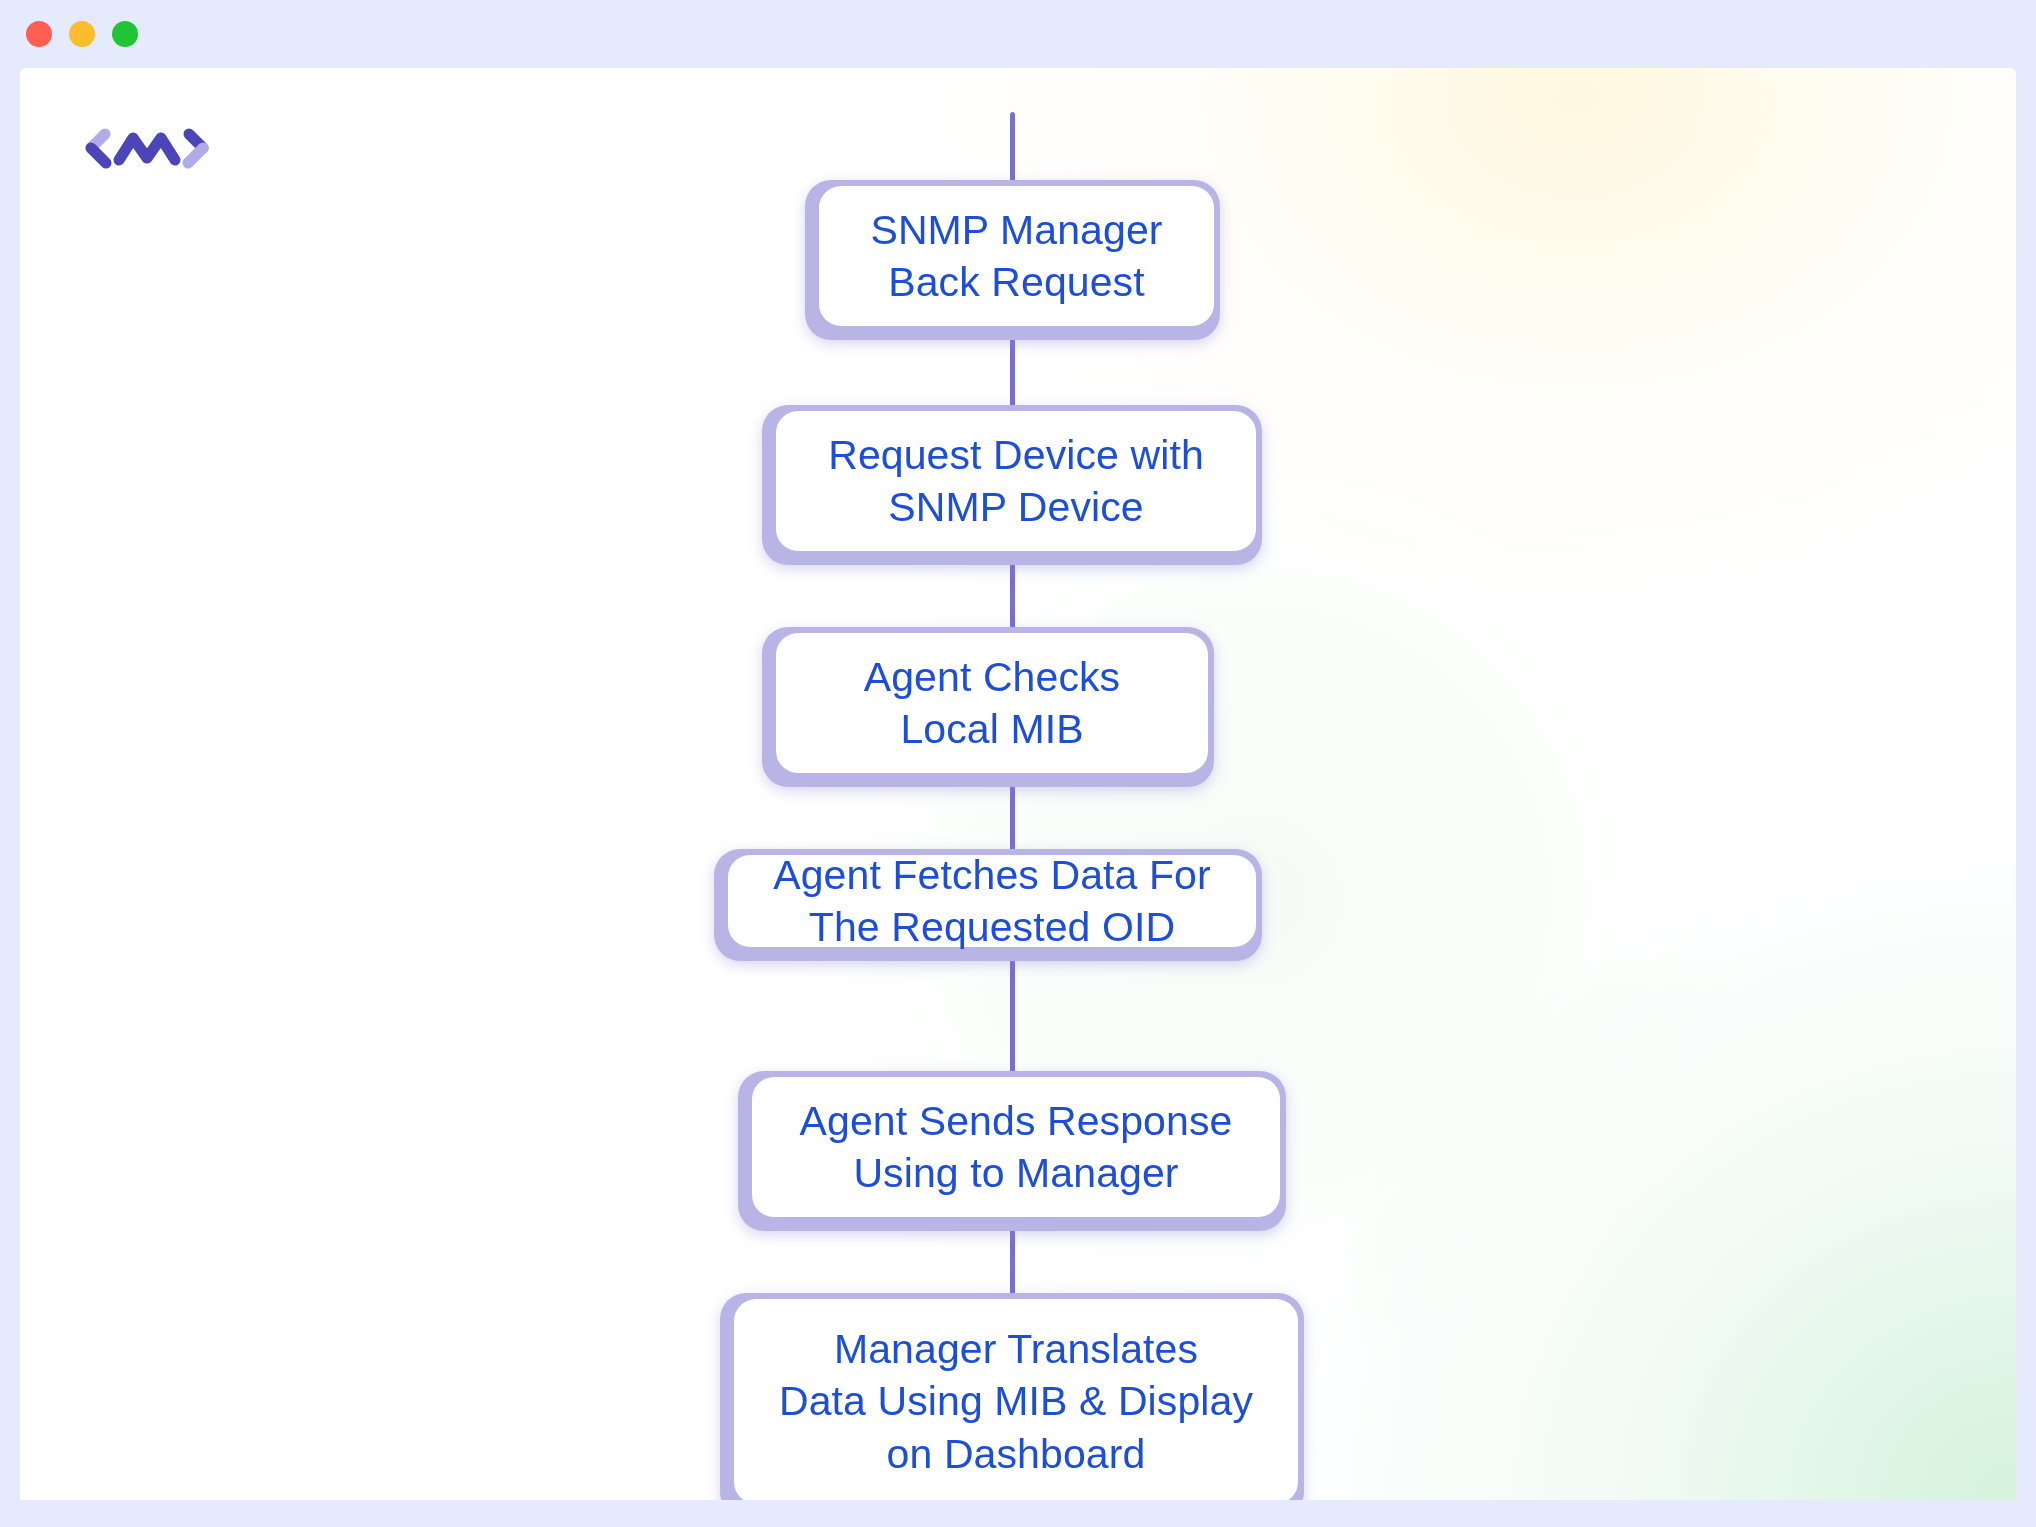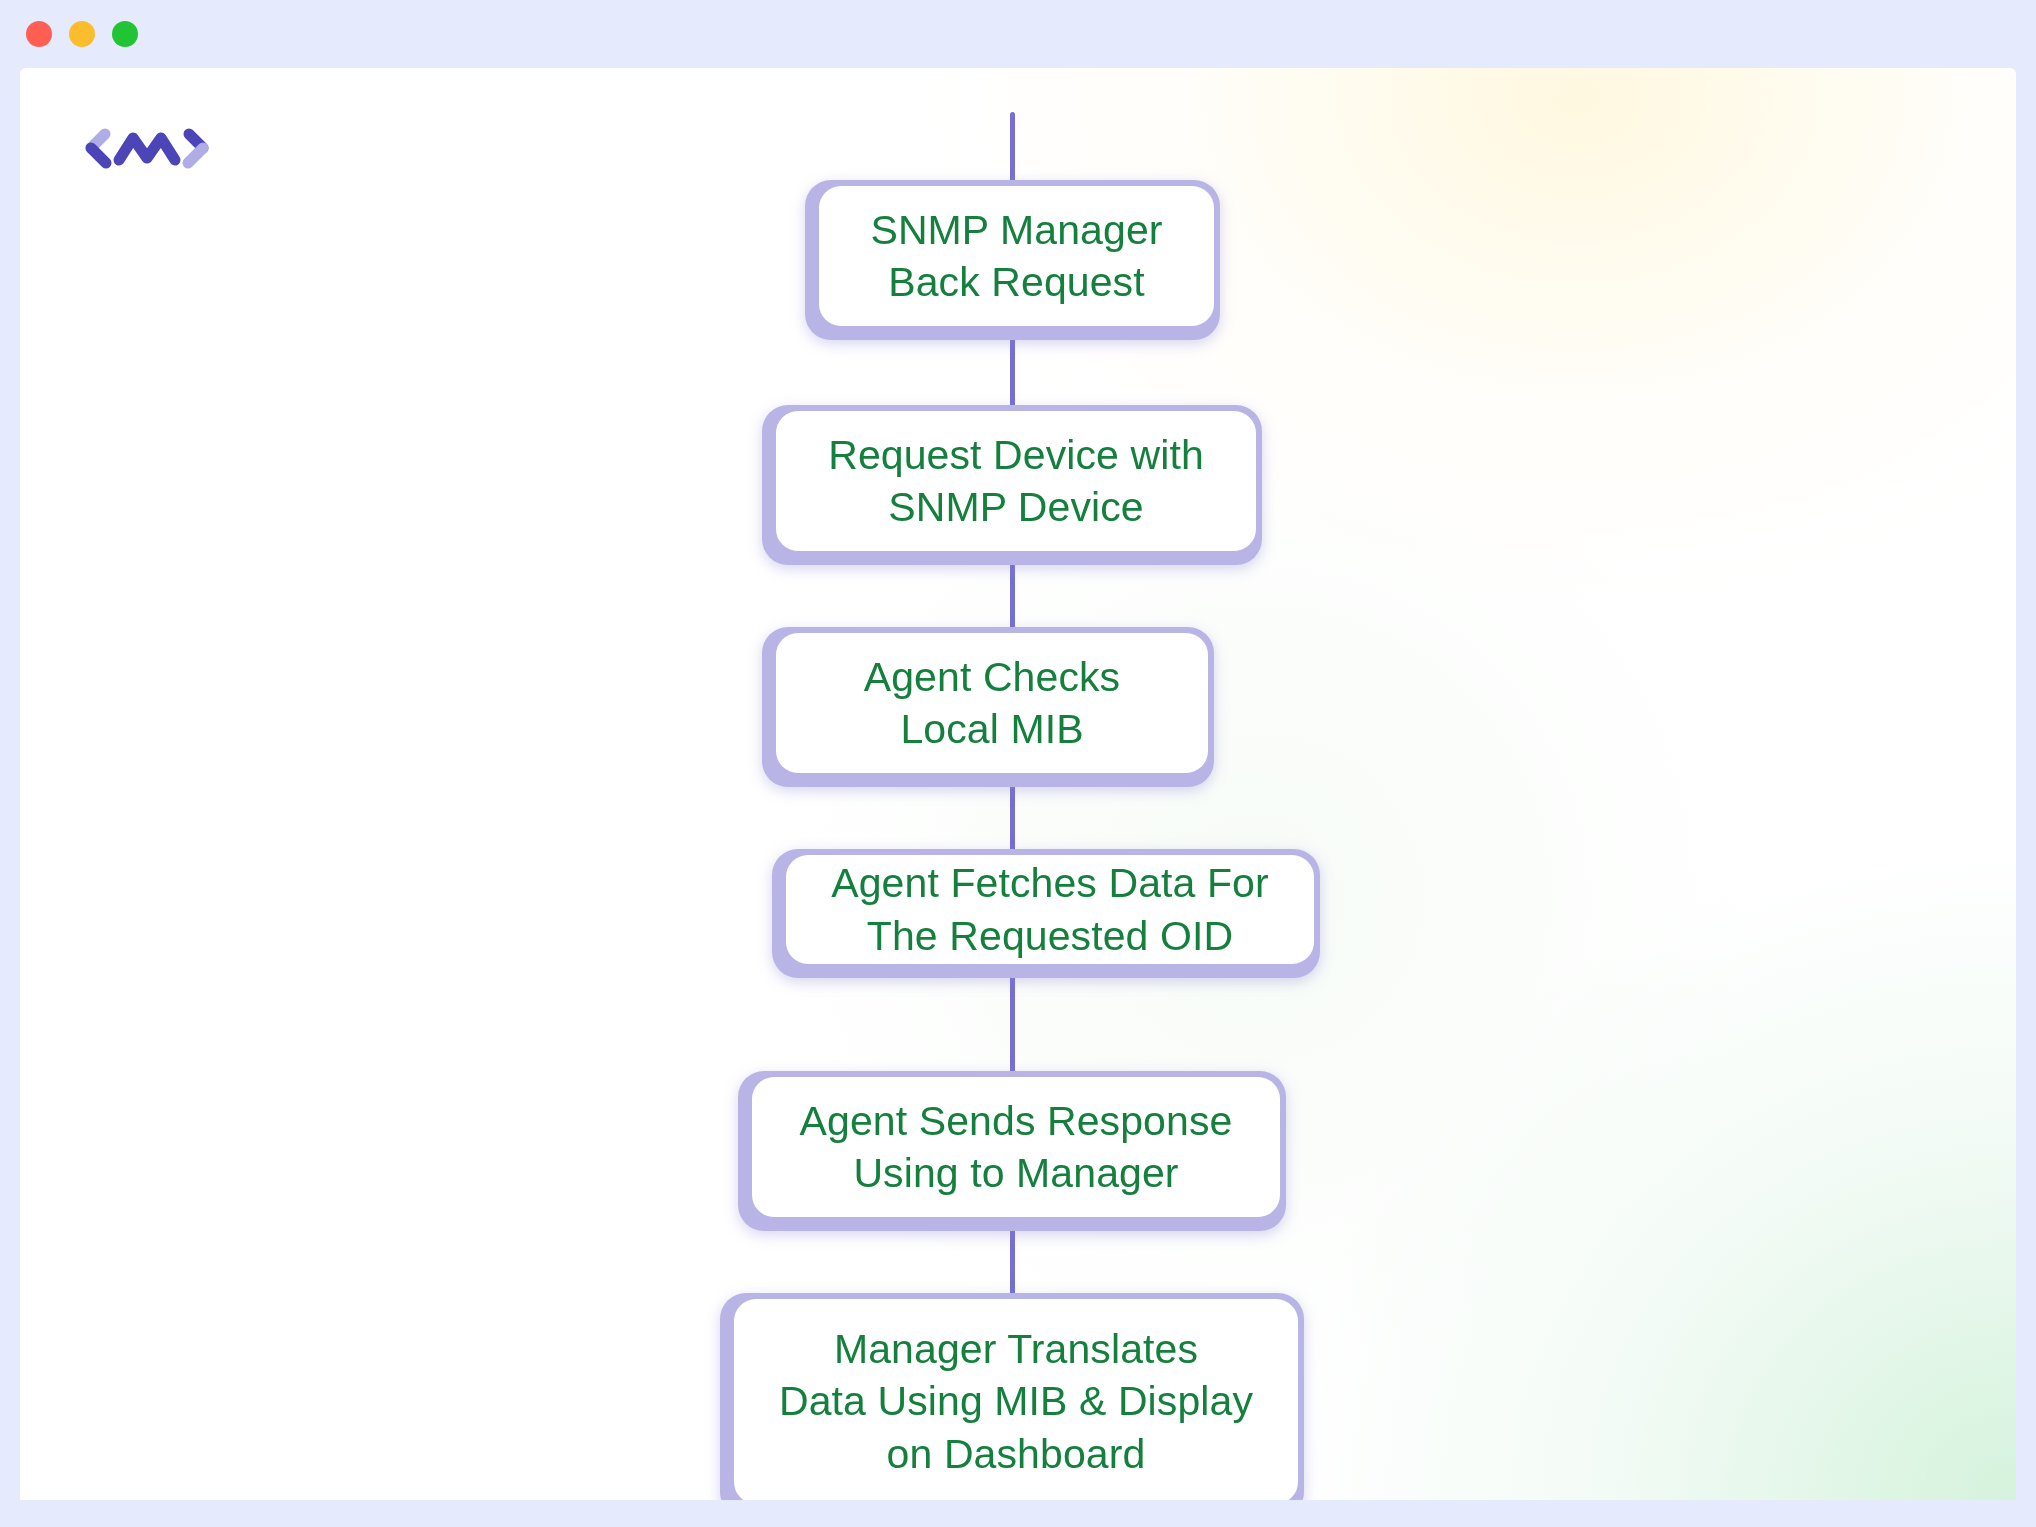--- a/index.html
+++ b/index.html
@@ -122,34 +122,34 @@
     background: #FFFFFF;
     border-radius: 22px;
     display: flex;
     flex-direction: column;
     align-items: center;
     justify-content: center;
     padding: 6px 14px;
   }
 
   .node-line {
-    color: #15803d;
+    color: #1d4ed8;
     font-size: 41px;
     line-height: 1.28;
     font-weight: 400;
     letter-spacing: 0.1px;
     white-space: nowrap;
     text-align: center;
   }
 
   
   .n1 { left: 785px;  top: 112px;  width: 415px; height: 160px; }
   .n2 { left: 742px;  top: 337px;  width: 500px; height: 160px; }
   .n3 { left: 742px;  top: 559px;  width: 452px; height: 160px; }
-  .n4 { left: 752px;  top: 781px;  width: 548px; height: 129px; }
+  .n4 { left: 694px;  top: 781px;  width: 548px; height: 112px; }
   .n5 { left: 718px;  top: 1003px; width: 548px; height: 160px; }
   .n6 { left: 700px;  top: 1225px; width: 584px; height: 225px; }
 </style>
 </head>
 <body>
 
 <div class="window">
 
   <div class="titlebar">
     <span class="dot red"></span>

